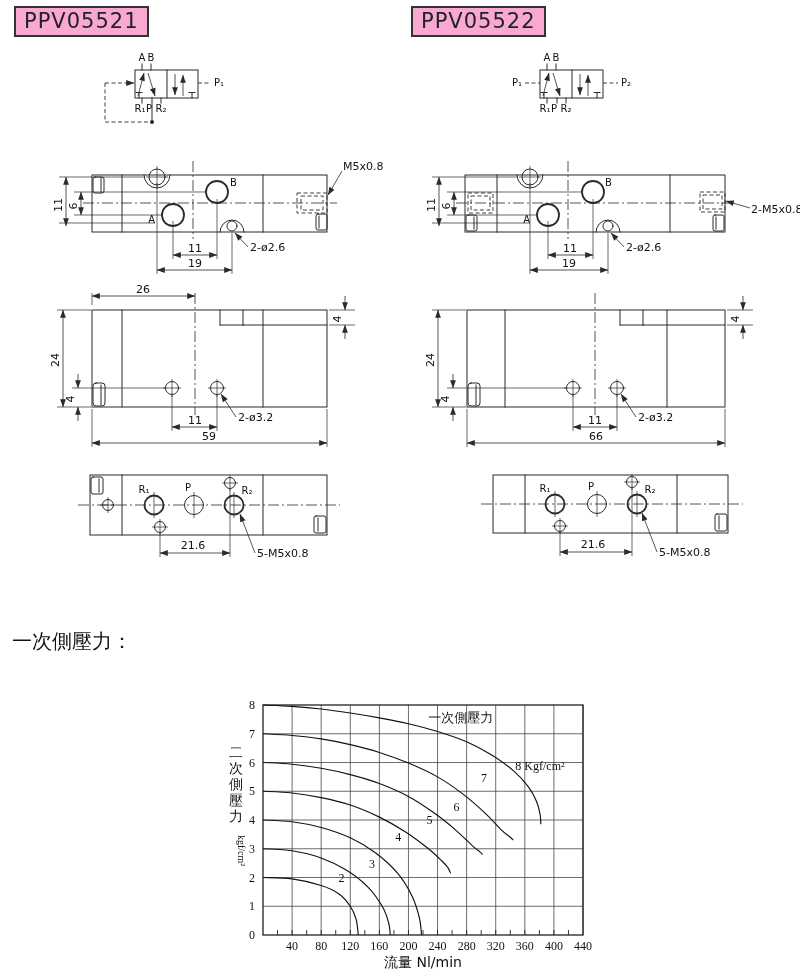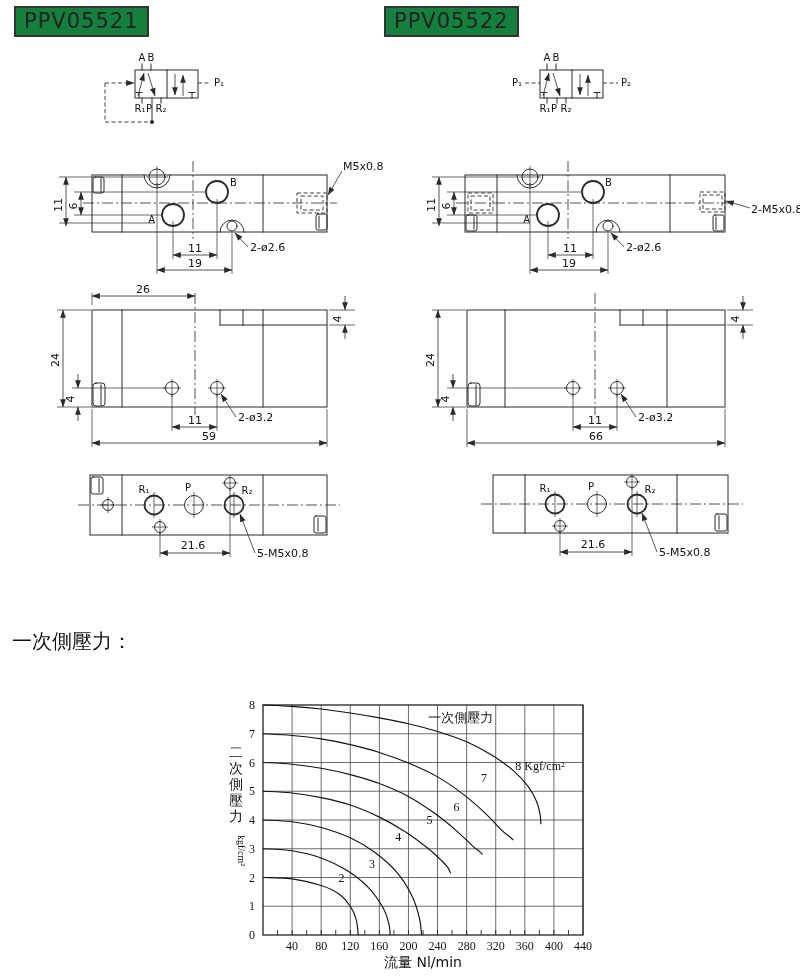--- a/index.html
+++ b/index.html
@@ -1,21 +1,21 @@
 <!DOCTYPE html>
 <html><head>
 <meta charset="utf-8">
 <style>
   html,body{margin:0;padding:0;background:#fff;}
   #page{position:relative;width:800px;height:977px;background:#ffffff;overflow:hidden;
         font-family:"DejaVu Sans",sans-serif;color:#111;}
   .model-box{position:absolute;border:2px solid #333;padding:1px 8px 2px 8px;
-             font-size:21px;letter-spacing:1px;color:#222;background:#15803d;}
+             font-size:21px;letter-spacing:1px;color:#222;background:#f9a8d4;}
   #model-left{left:14px;top:6px;}
-  #model-right{left:384px;top:6px;}
+  #model-right{left:411px;top:6px;}
   #flow-title{position:absolute;left:12px;top:628px;font-size:20px;color:#111;}
   svg{position:absolute;overflow:visible;}
   
   .ln{stroke:#2a2a2a;stroke-width:1;fill:none;stroke-linecap:square;}
   .bold{stroke-width:1.8;}
   .cl{stroke:#2a2a2a;stroke-width:.8;fill:none;stroke-dasharray:11 3 2 3;}
   .dash{stroke:#2a2a2a;stroke-width:.9;fill:none;stroke-dasharray:4 2.5;}
   .ext{stroke:#2a2a2a;stroke-width:.7;fill:none;}
   .de{stroke:#2a2a2a;stroke-width:.8;fill:none;marker-end:url(#arr);}
   .dt{font-size:11px;fill:#111;}

